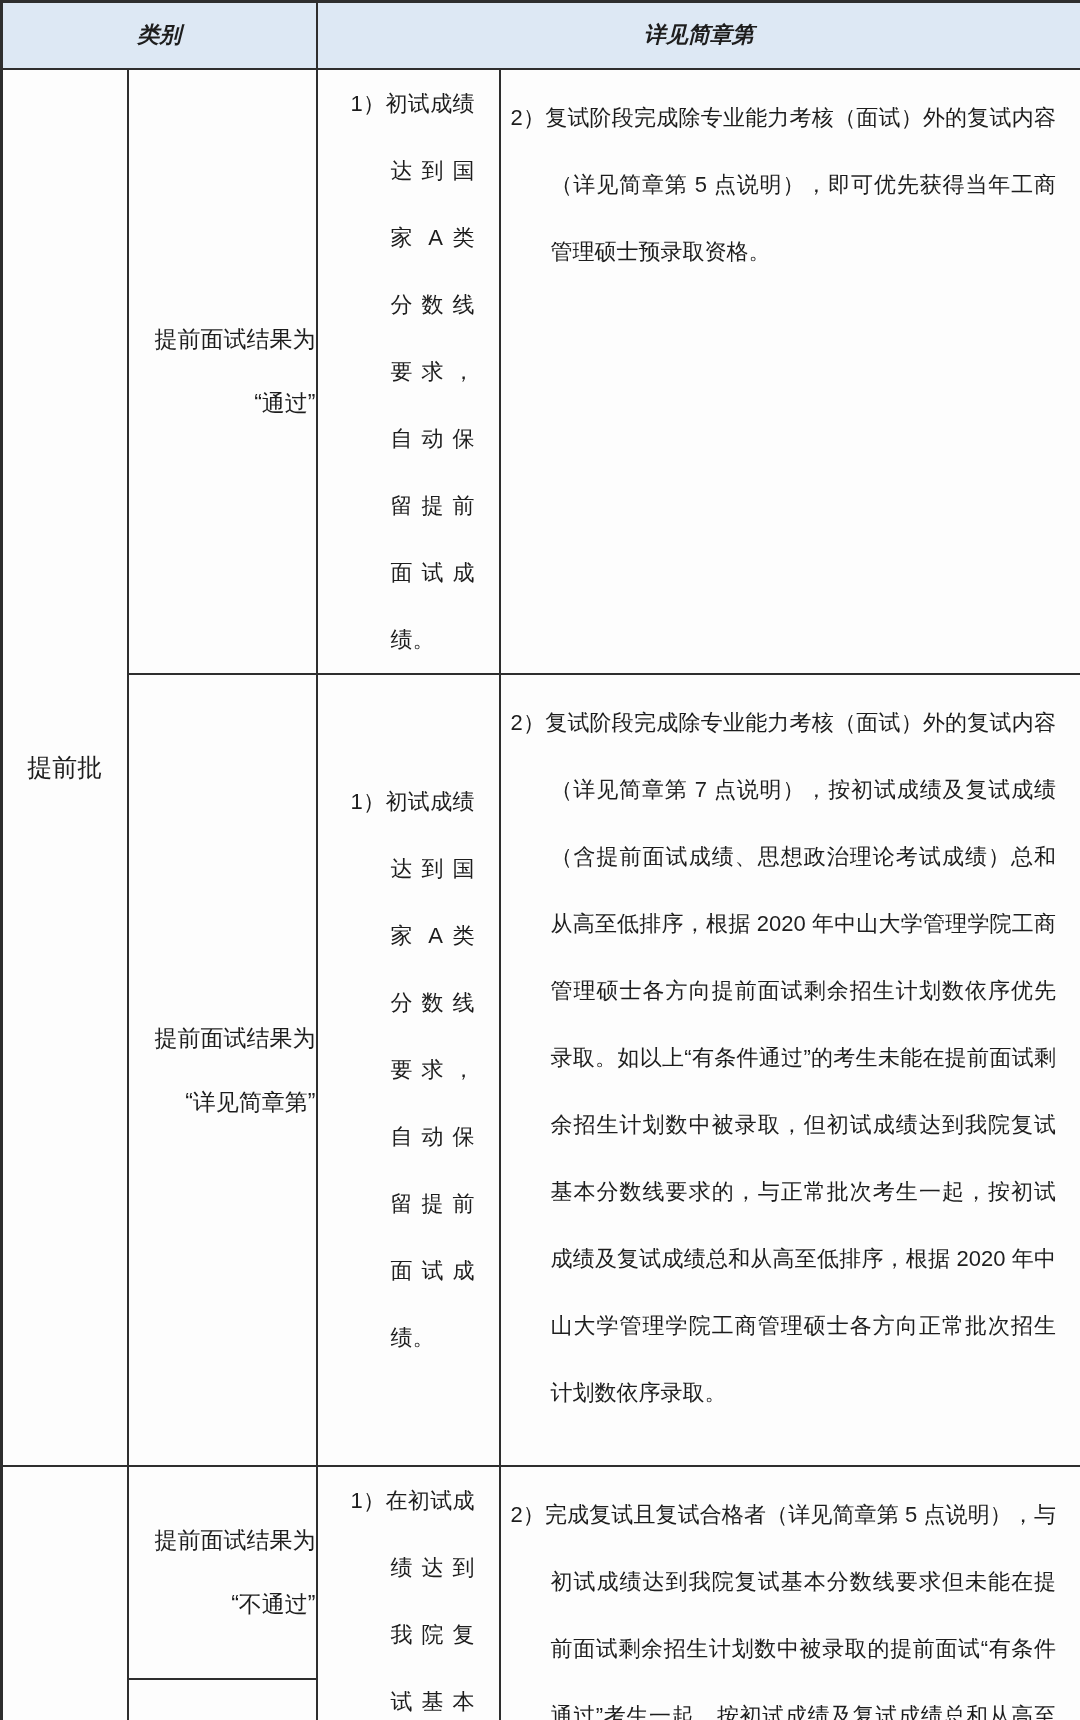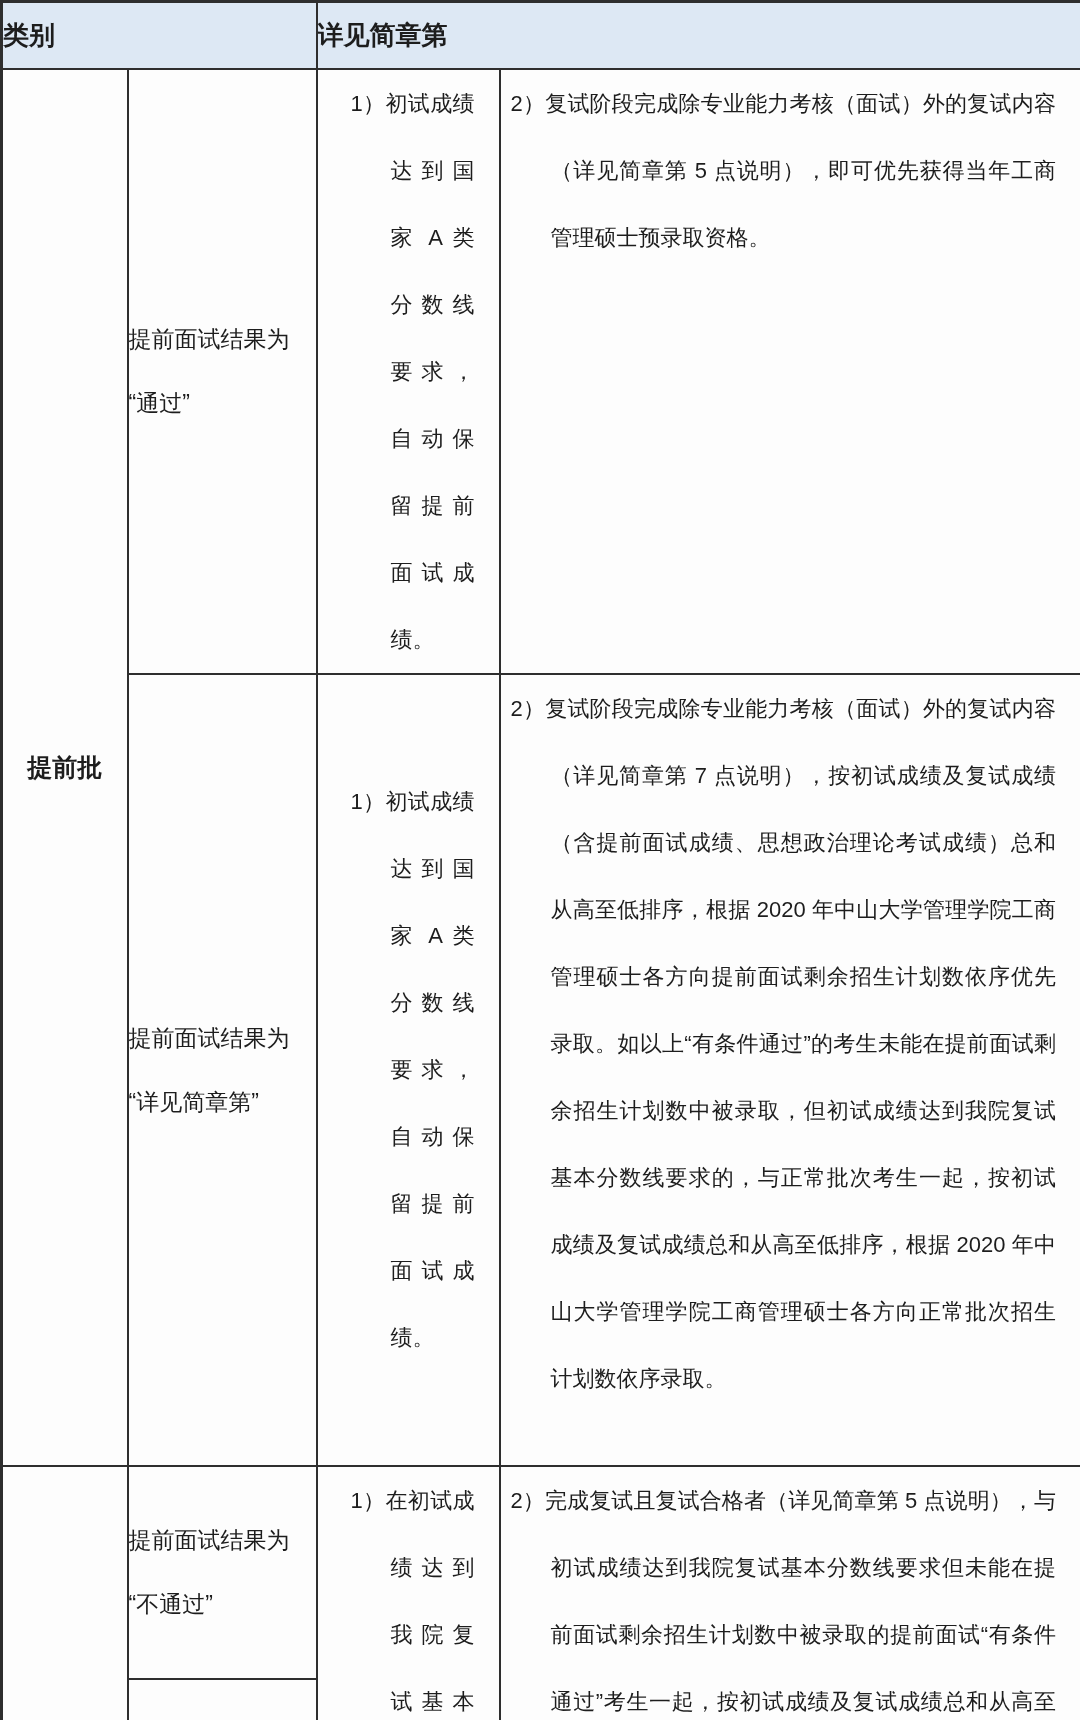--- a/index.html
+++ b/index.html
@@ -19,45 +19,46 @@
     border-collapse:collapse;
     table-layout:fixed;
     width:1080px;
     background:var(--page-bg);
     border:3px solid var(--border);
   }
   td{border:2px solid var(--border);vertical-align:middle;overflow:hidden;}
   .hdr{
     background:var(--header-bg);
     font-weight:bold;
-    font-size:26px;
-    text-align:left;
+    font-size:22px;
+    text-align:center;
+    font-style:italic;
   }
   .batch{
-    font-weight:bold;
+    font-weight:normal;
     font-size:25px;
     text-align:center;
   }
   .cond{
     font-size:23px;
-    text-align:left;
+    text-align:right;
     line-height:64px;
   }
   .item{
     font-size:22px;
     line-height:67px;
     text-align:justify;
     padding:0 24px 0 10px;
   }
   .item p{
     padding-left:40px;
     text-indent:-40px;
     line-break:strict;
   }
-  .v-top{vertical-align:top;}
+  .v-top{vertical-align:top;padding-top:14px;}
   .v-mid{vertical-align:middle;padding-left:33px;}
 </style>
 </head>
 <body>
 
 <table>
   <colgroup>
     <col style="width:126px">
     <col style="width:189px">
     <col style="width:183px">

